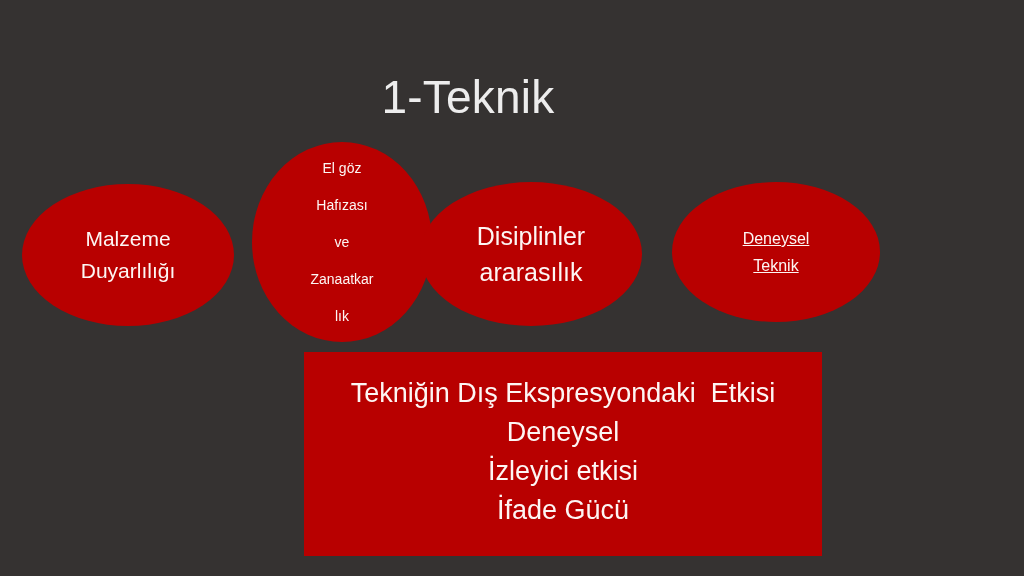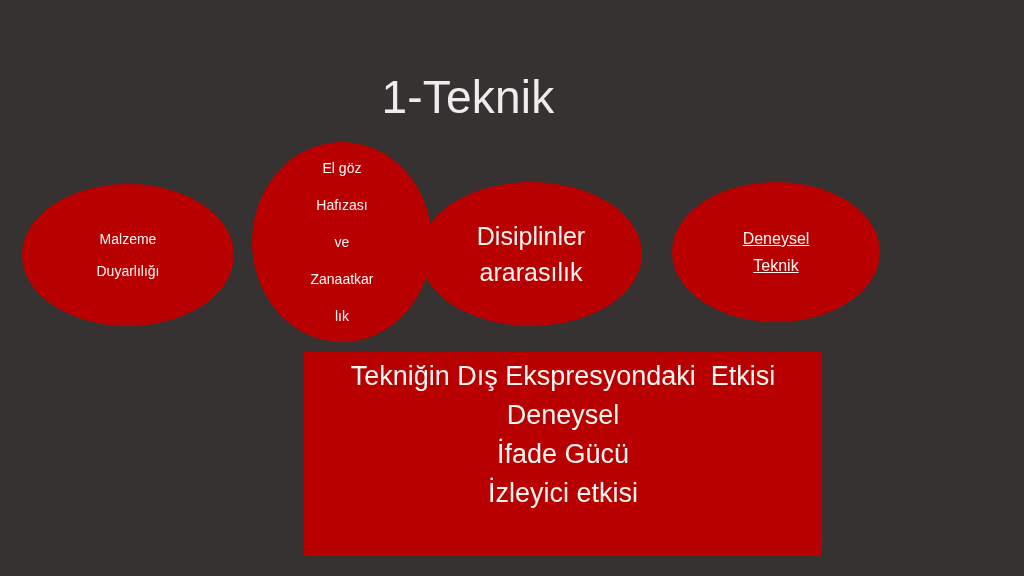--- a/index.html
+++ b/index.html
@@ -54,21 +54,21 @@
   }
 
   
   #ellipse-1 {
     left: 22px;
     top: 184px;
     width: 212px;
     height: 142px;
   }
   #ellipse-1 .etext {
-    font-size: 14px;
+    font-size: 21px;
     line-height: 32px;
   }
 
   
   #ellipse-2 {
     left: 252px;
     top: 142px;
     width: 180px;
     height: 200px;
   }
@@ -104,21 +104,21 @@
 
   
   #effect-box {
     position: absolute;
     left: 304px;
     top: 352px;
     width: 518px;
     height: 204px;
     background: #B80000;
     box-sizing: border-box;
-    padding-top: 5px;
+    padding-top: 22px;
     display: flex;
     flex-direction: column;
     align-items: center;
   }
   #effect-box .bline {
     color: #FDF6F4;
     font-size: 27px;
     line-height: 39px;
     text-align: center;
     white-space: pre;
@@ -150,17 +150,17 @@
   </div>
 
   <div class="ellipse" id="ellipse-4">
     <span class="etext">Deneysel
 Teknik</span>
   </div>
 
   <div id="effect-box">
     <div class="bline">Tekniğin Dış Ekspresyondaki  Etkisi</div>
     <div class="bline">Deneysel</div>
+    <div class="bline">İzleyici etkisi</div>
     <div class="bline">İfade Gücü</div>
-    <div class="bline">İzleyici etkisi</div>
   </div>
 
 </div>
 
 </body></html>

